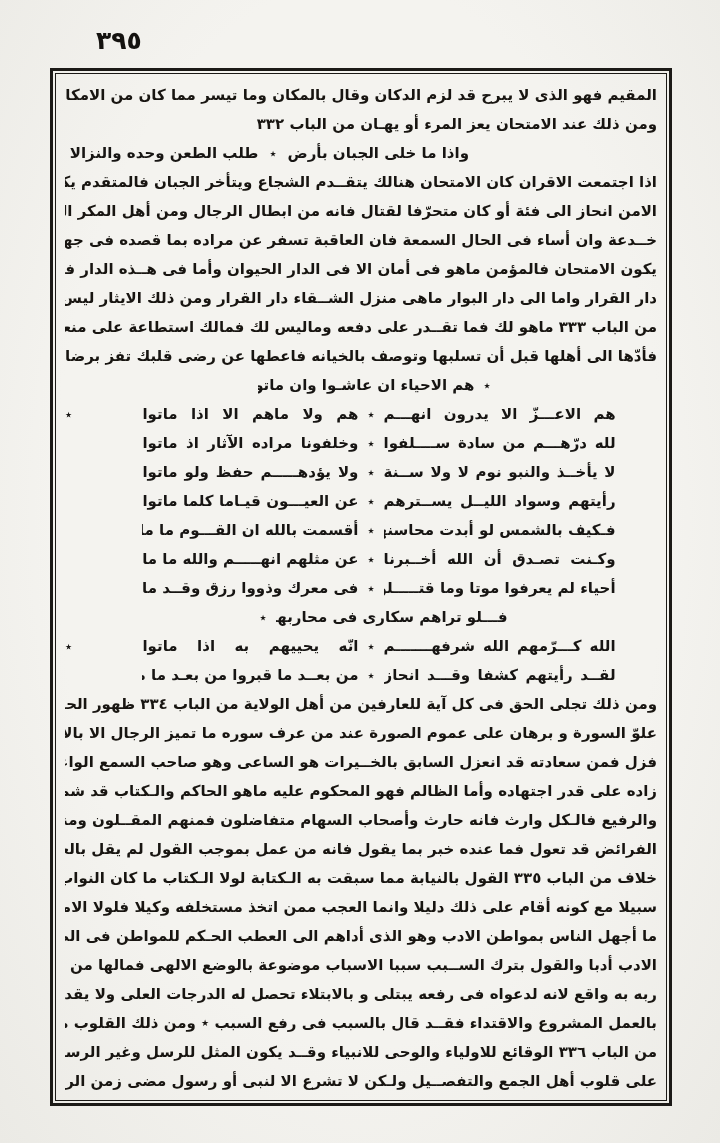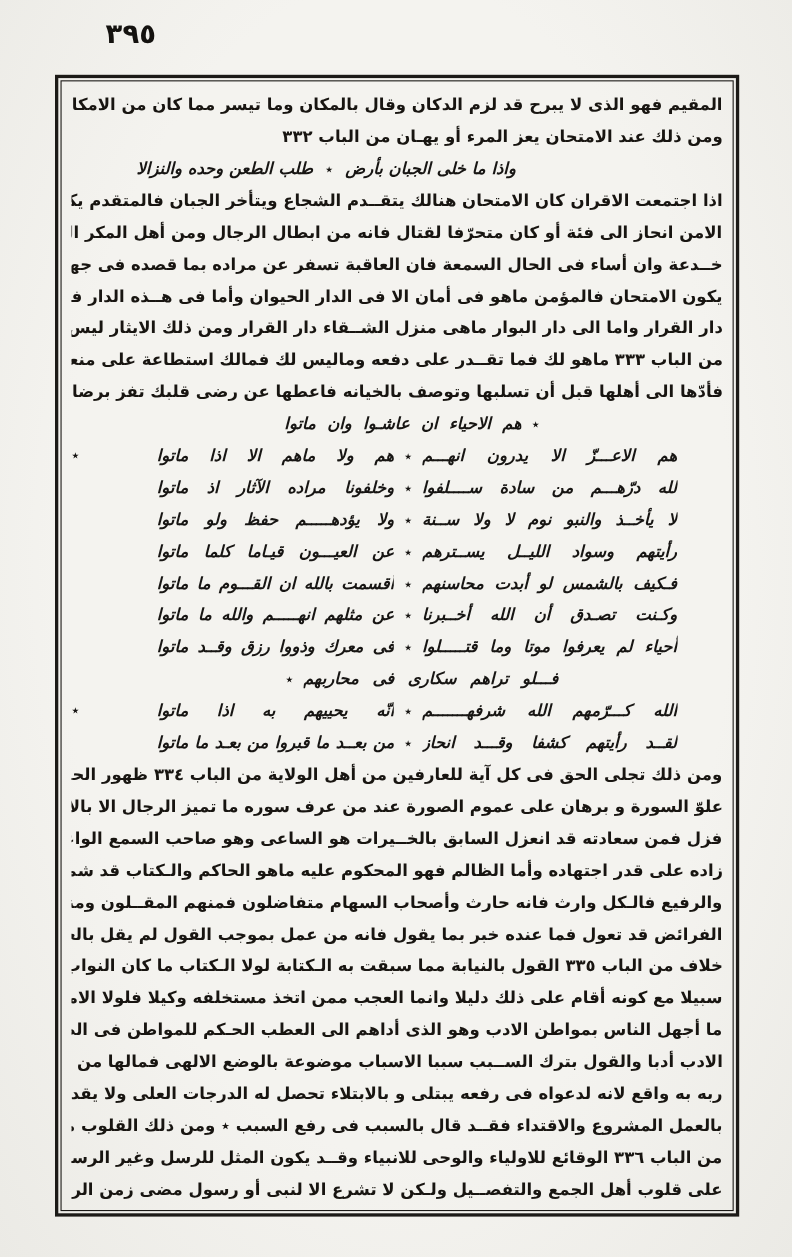--- a/index.html
+++ b/index.html
@@ -5,21 +5,21 @@
   html,body{margin:0;padding:0;}
   body{
     width:720px;height:1143px;position:relative;overflow:hidden;
     background:#f1f0ec;
     font-family:"DejaVu Sans",sans-serif;
     color:#171513;
   }
   .scan-page{position:absolute;inset:0;
     background:radial-gradient(ellipse at 50% 45%, #f4f3ef 60%, #ebeae5 100%);}
   .page-number{
-    position:absolute;top:16px;left:96px;
+    position:absolute;top:26px;left:96px;
     font-size:25px;font-weight:bold;direction:rtl;color:#14120f;
     letter-spacing:1px;
   }
   .frame-outer{
     position:absolute;left:50px;top:68px;width:622px;height:1038px;
     border:3px solid #1c1a17;padding:2px;box-sizing:border-box;
     background:transparent;
   }
   .frame-inner{
     width:100%;height:100%;box-sizing:border-box;
@@ -32,21 +32,21 @@
     text-align:justify;text-align-last:justify;text-justify:inter-word;
     white-space:nowrap;overflow:hidden;color:#181511;
   }
   .line.short{text-align:center;text-align-last:right;}
   .verse{
     direction:rtl;display:flex;justify-content:center;align-items:baseline;
     height:29px;line-height:29px;font-size:15px;font-weight:700;
     position:relative;transform:translateX(18px);
   }
   .hemi{display:inline-block;text-align:justify;text-align-last:justify;
-    white-space:nowrap;overflow:hidden;font-style:italic;}
+    white-space:nowrap;overflow:hidden;}
   .hemi-r{width:232px;}
   .hemi-l{width:216px;}
   .vstar{padding:0 9px;font-size:13px;flex:0 0 auto;}
   .margin-star{position:absolute;left:-18px;top:0;font-size:13px;}
   .opening-verse{
     direction:rtl;display:flex;justify-content:flex-start;align-items:baseline;
     height:29px;line-height:29px;font-size:15px;font-weight:700;
     padding-right:188px;
   }
   .opening-verse .vstar{padding:0 11px;}

